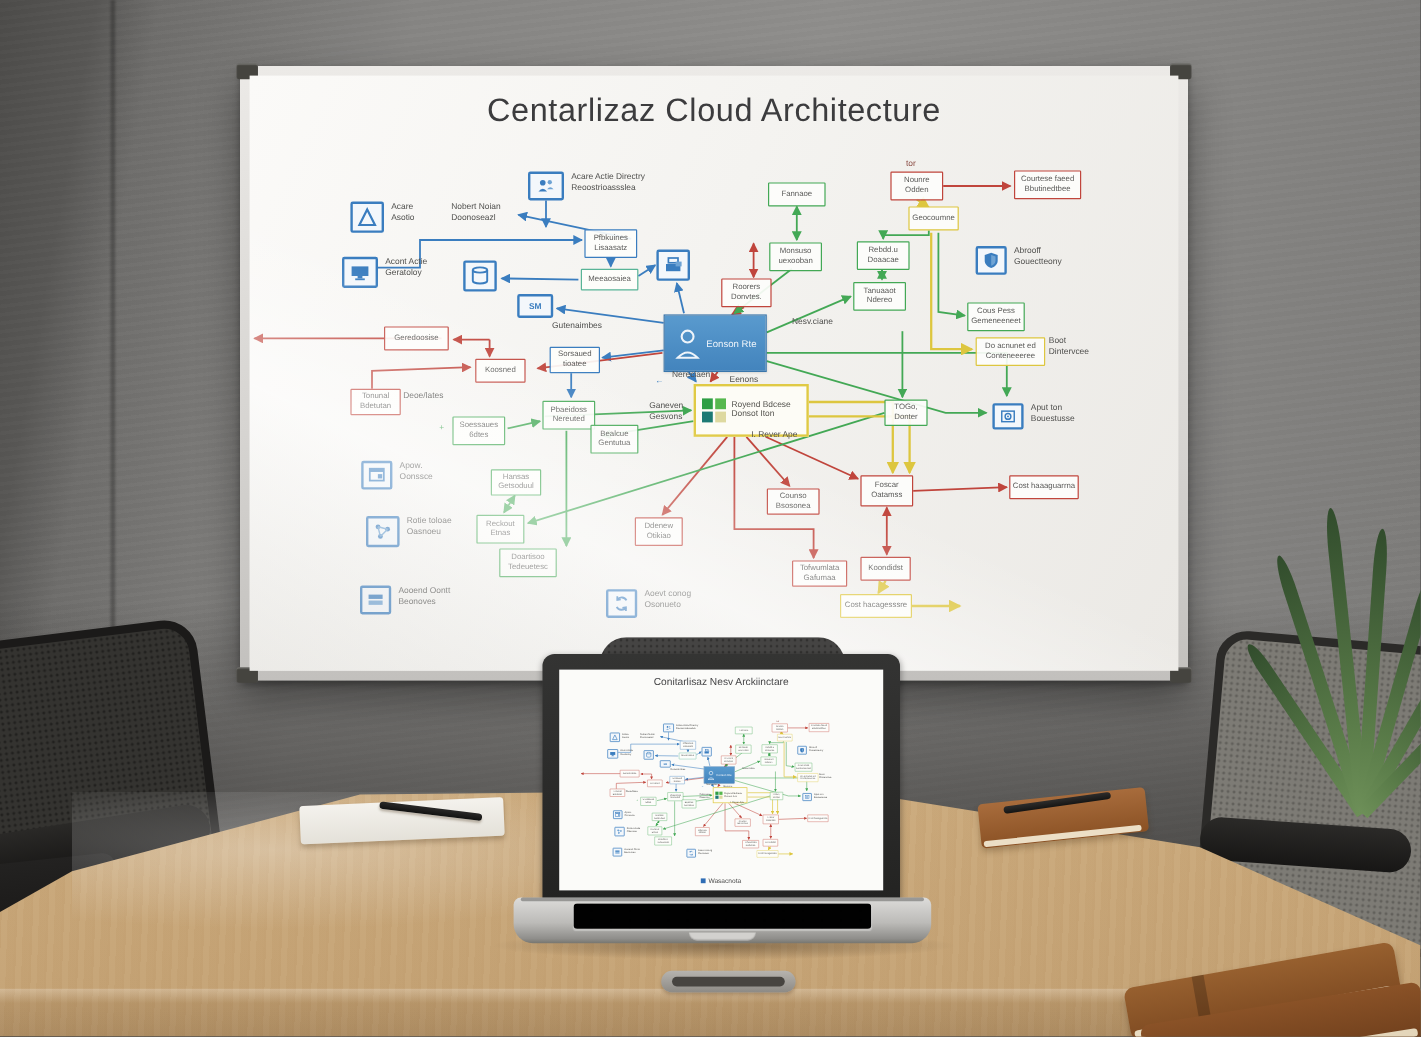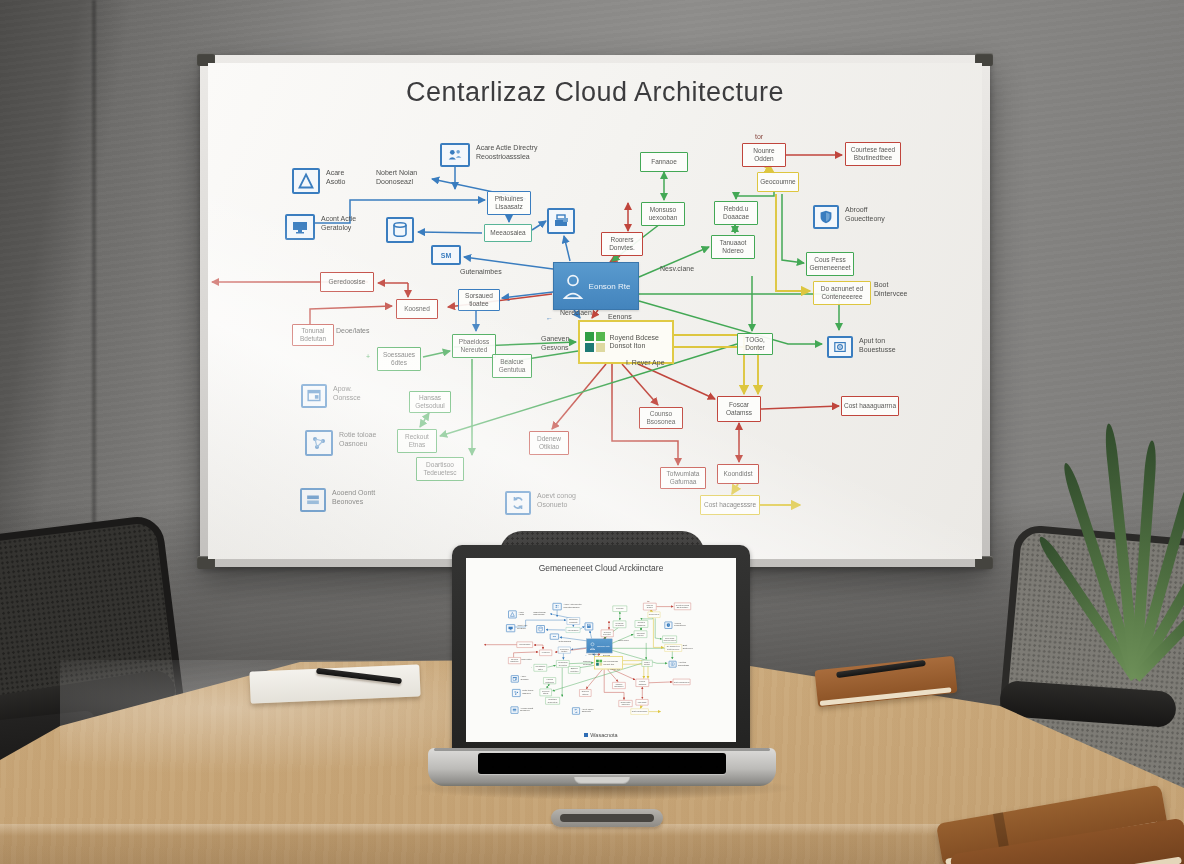--- a/index.html
+++ b/index.html
@@ -406,21 +406,21 @@
   <div class="item pen-right"></div>
   <div class="item grommet">
       <i></i>
     </div>
   <div class="item nb-br1"></div>
   <div class="item nb-br2"></div>
 
   <div class="laptop-shadow"></div>
   <div class="laptop-screen">
     <div class="screen-inner">
-      <div class="screen-title">Gemeneeneet Cloud Arckiinctare</div>
+      <div class="screen-title">Conitarlisaz Nesv Arckiinctare</div>
       <div class="mini-wrap">
           <div class="diagram-body">
             <svg class="edges" width="790" height="505" viewBox="0 0 790 505">
               <defs>
                 <marker id="ah-blue" viewBox="0 0 8 8" refX="7" refY="4" markerWidth="5.5" markerHeight="5.5" orient="auto-start-reverse">
                   <path d="M0,0 L8,4 L0,8 z" fill="#3a7dbf"></path>
                 </marker>
                 <marker id="ah-red" viewBox="0 0 8 8" refX="7" refY="4" markerWidth="5.5" markerHeight="5.5" orient="auto-start-reverse">
                   <path d="M0,0 L8,4 L0,8 z" fill="#c0453c"></path>
                 </marker>

